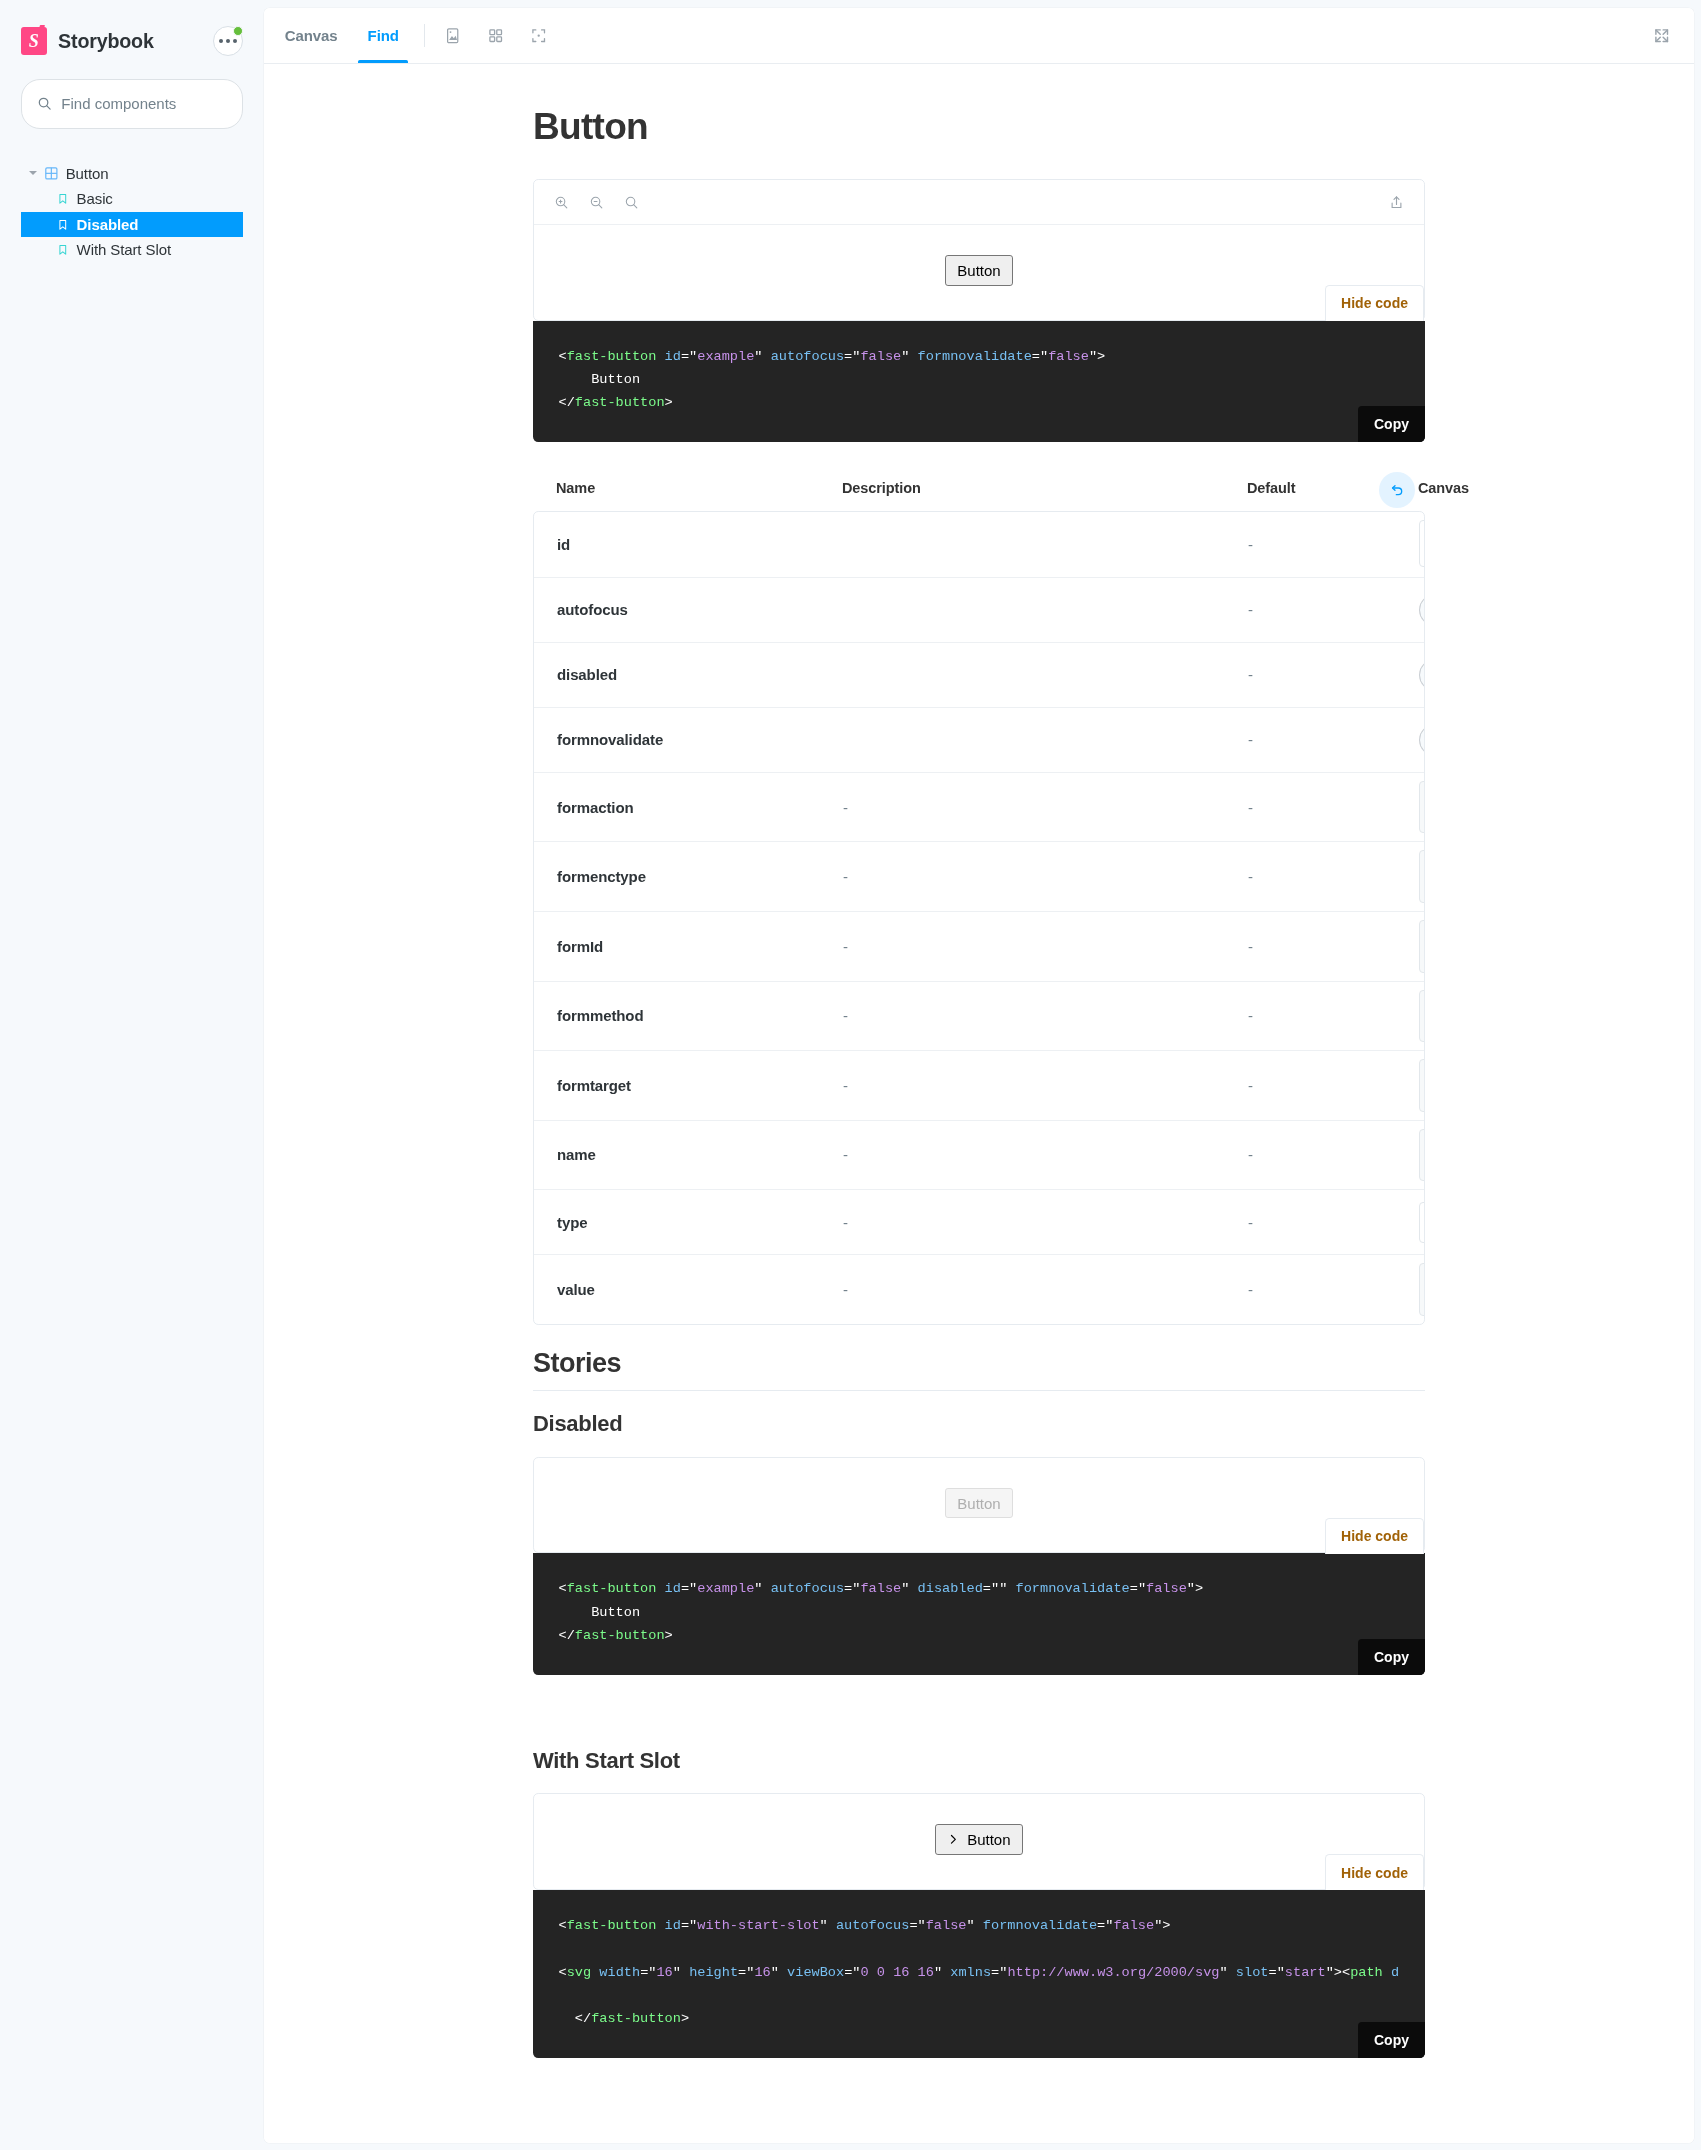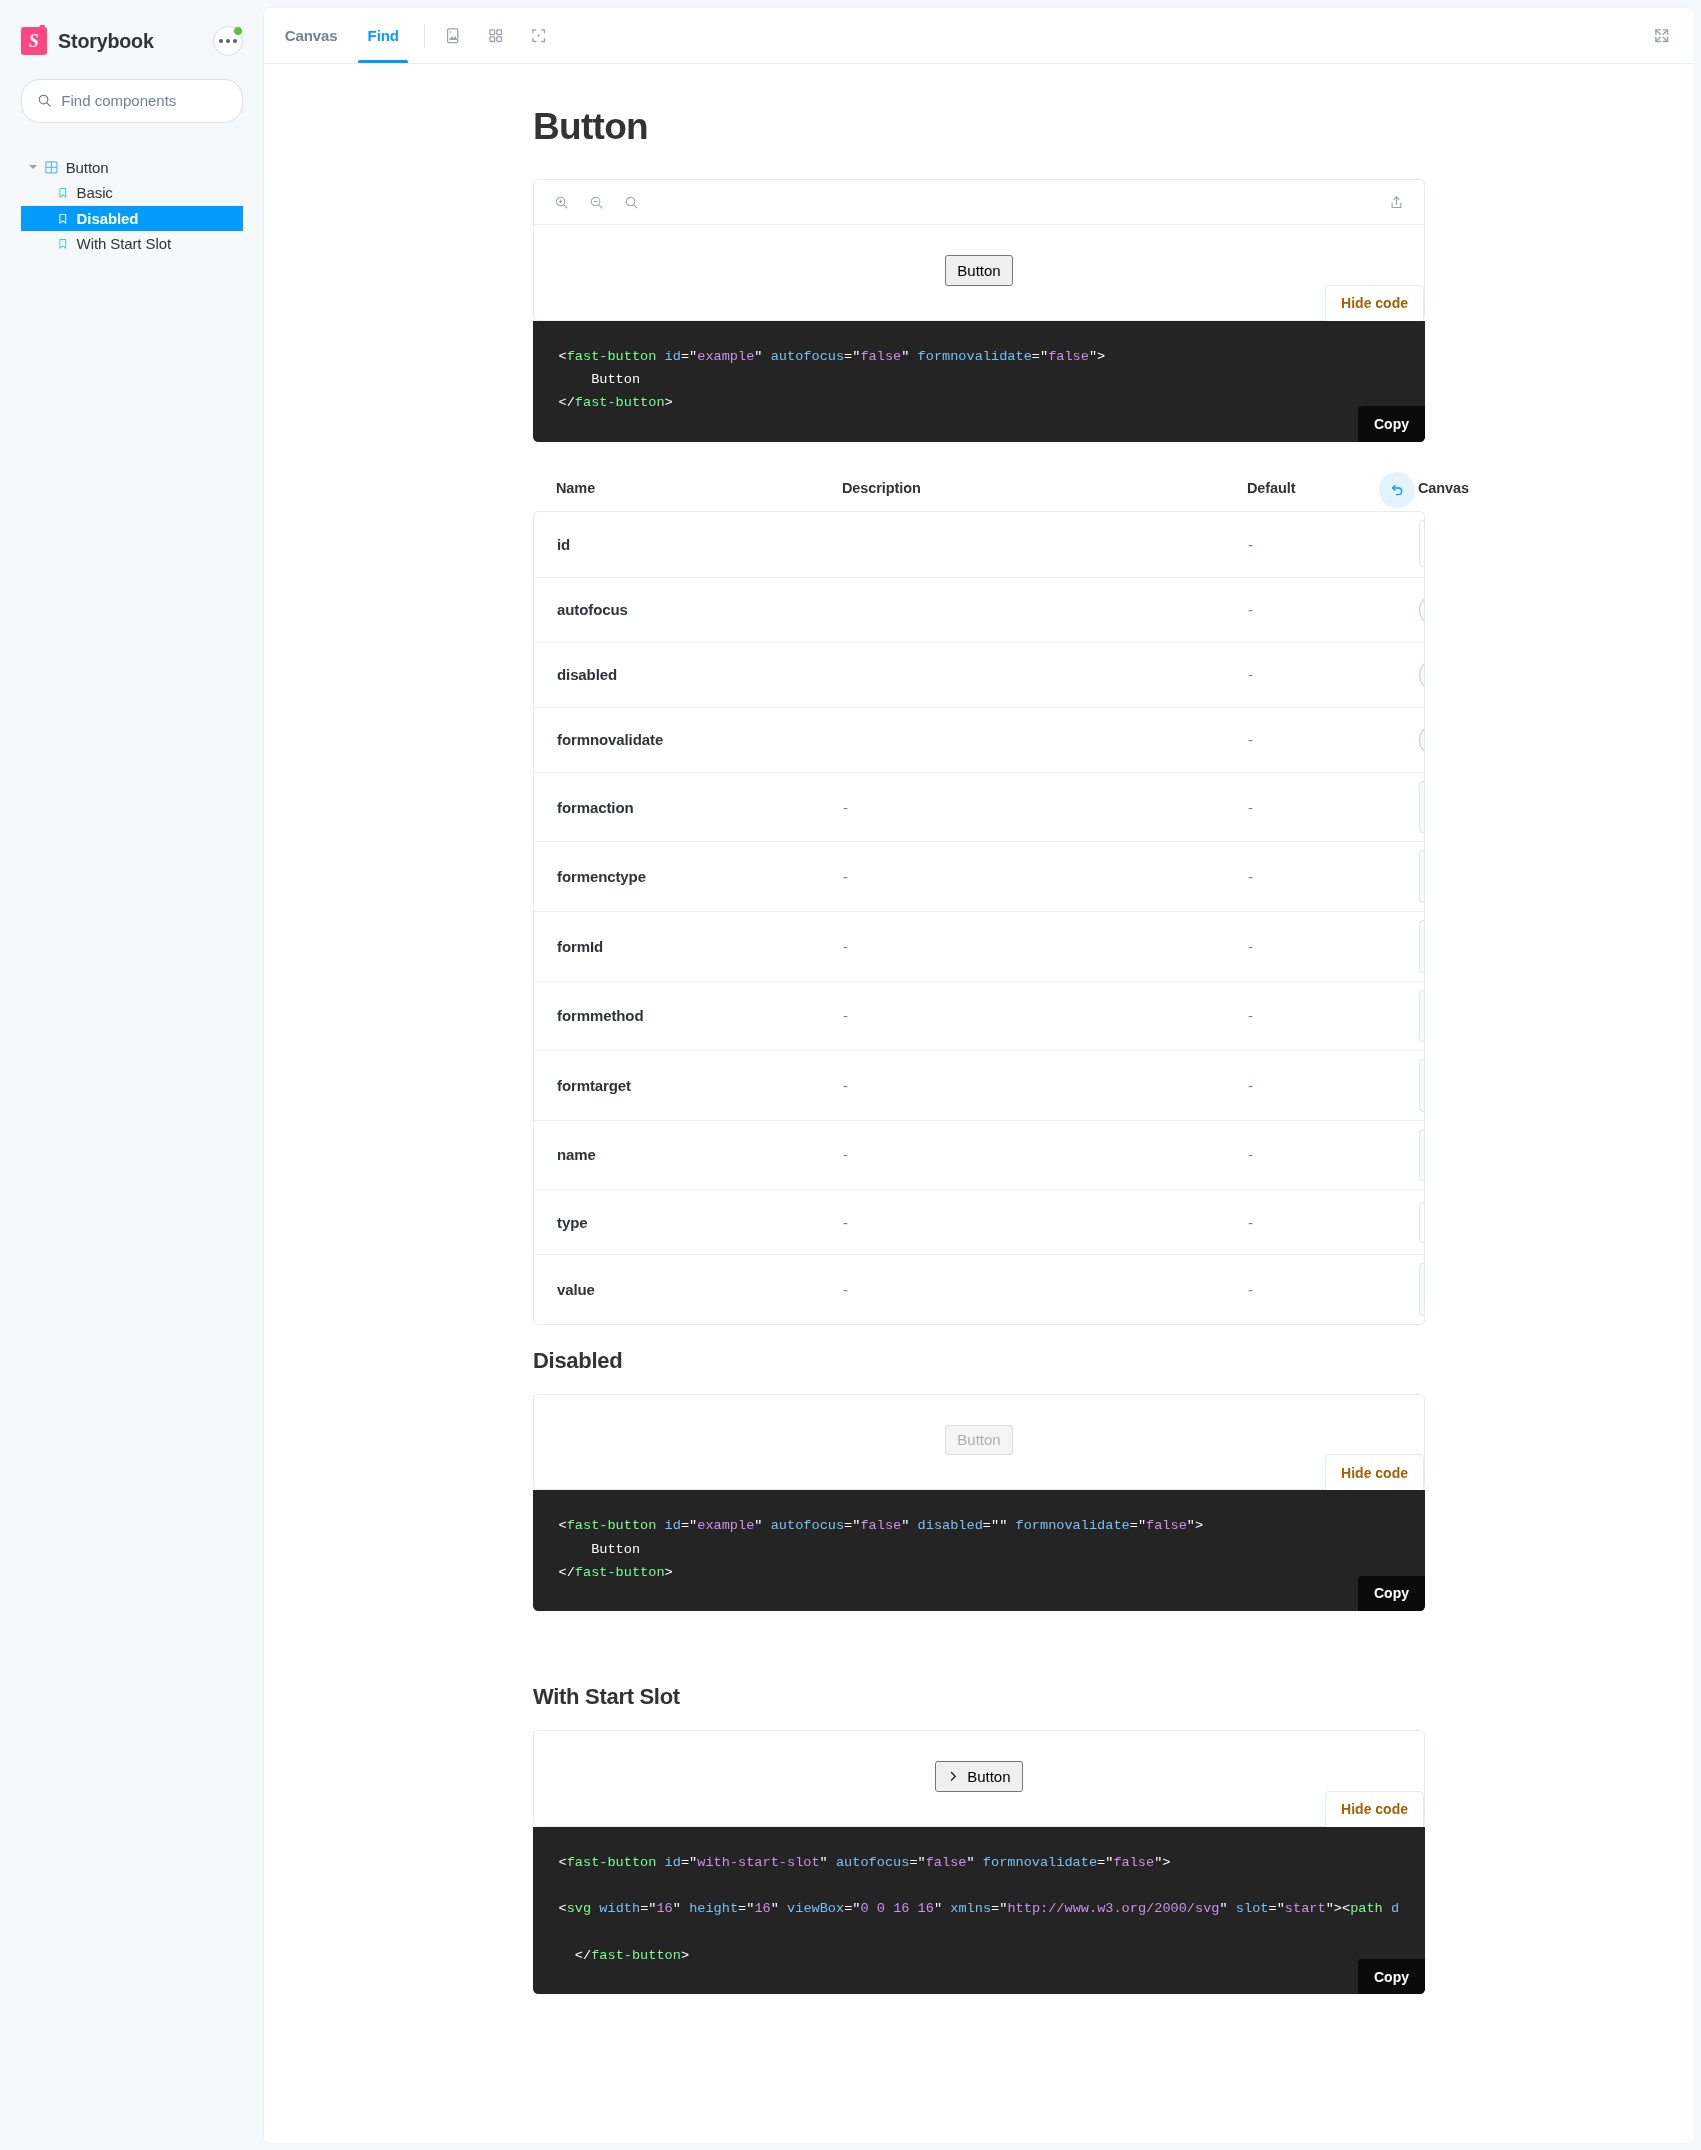--- a/index.html
+++ b/index.html
@@ -40,21 +40,21 @@
     position: relative; cursor: pointer;
   }
   .menu-btn i { width: 4px; height: 4px; border-radius: 50%; background: #57636C; display: block; }
   .status-dot {
     position: absolute; top: -0.6px; right: -0.6px;
     width: 9.8px; height: 9.8px; border-radius: 50%;
     background: #66BF3C; border: 1.4px solid #F6F9FC;
   }
 
   .search-box {
-    margin-top: 19.7px; height: 44px;
+    margin-top: 19.7px; height: 50px;
     border: 0.9px solid #DDE2E6; border-radius: 19px; background: #fff;
     display: flex; align-items: center; padding: 0 15px; gap: 9.3px;
   }
   .search-box svg { flex: 0 0 auto; }
   .search-input {
     border: none; outline: none; background: transparent;
     font-family: "Liberation Sans", sans-serif; font-size: 15px;
     color: #2E3438; width: 100%;
   }
   .search-input::placeholder { color: #73828C; }
@@ -524,20 +524,21 @@
                   <div class="arg-name c-name">value</div>
                   <div class="arg-dash c-desc">-</div>
                   <div class="arg-dash c-def">-</div>
                   <div class="c-ctrl">
                     <div><button class="btn-set">Set string</button></div>
                   </div>
                 </div>
               </div>
           </div>
 
+          <h2 class="stories-title">Stories</h2>
           <div>
               <h3 class="story-title">Disabled</h3>
               <div class="preview">
                 <div class="preview-stage">
                   <button class="fast-button disabled">
                     <span>Button</span>
                   </button>
                 </div>
                 <div class="hide-code-tab">Hide code</div>
               </div>

